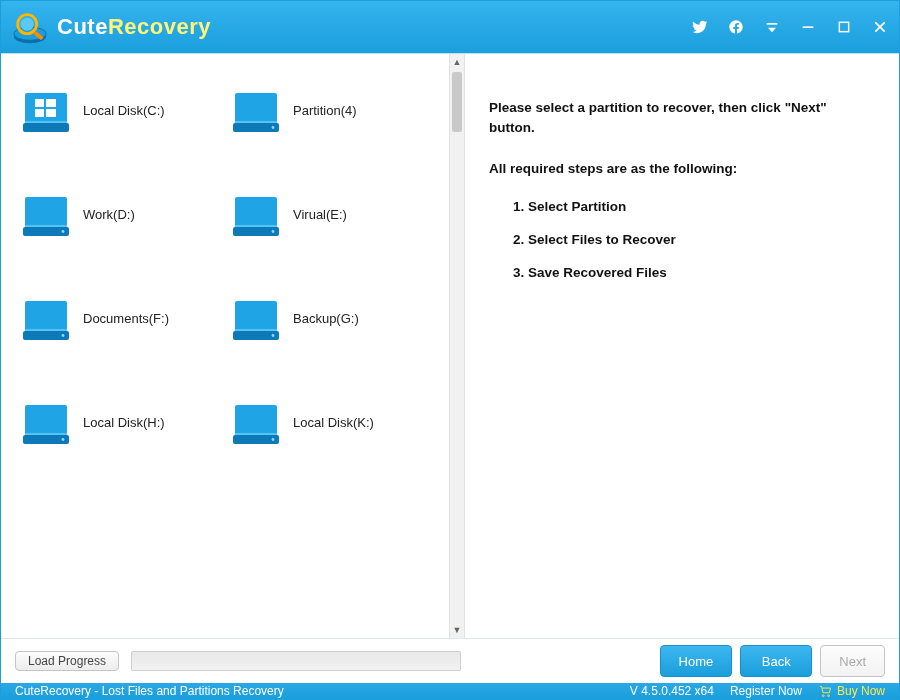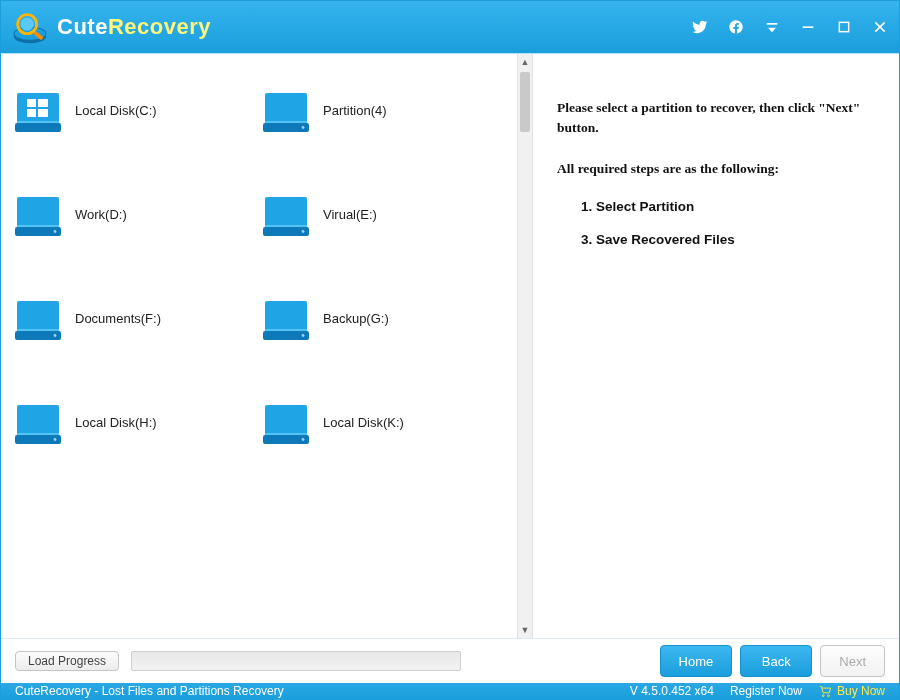--- a/index.html
+++ b/index.html
@@ -12,33 +12,33 @@
   .logo-icon { width: 38px; height: 38px; position: relative; }
   .logo-text { font-size: 22px; font-weight: bold; letter-spacing: 0.5px; }
   .logo-text .re { color: #fff47a; }
   .tb-spacer { flex: 1; }
   .tb-icons { display: flex; align-items: center; gap: 18px; }
   .tb-icon { width: 18px; height: 18px; display: flex; align-items: center; justify-content: center; color: #fff; cursor: pointer; }
   .tb-icon svg { width: 16px; height: 16px; fill: #fff; }
 
   
   .content { flex: 1; display: flex; background: #fff; position: relative; border-top: 1px solid #b8e3f6; border-bottom: 1px solid #dfeaf0; overflow: hidden; }
-  .left-panel { width: 516px; padding: 28px 8px 10px 12px; overflow-y: auto; }
+  .left-panel { width: 448px; padding: 28px 8px 10px 20px; overflow-y: auto; }
   .part-grid { display: grid; grid-template-columns: 1fr 1fr; gap: 48px 0px; }
   .part-item { display: flex; align-items: center; gap: 12px; cursor: pointer; height: 56px; }
   .part-icon { width: 50px; height: 46px; flex-shrink: 0; }
   .part-label { font-size: 13px; color: #222; }
 
   .divider-scroll { width: 16px; background: #f1f1f1; border-left: 1px solid #e2e2e2; border-right: 1px solid #e2e2e2; display: flex; flex-direction: column; align-items: center; }
   .scroll-arrow { width: 100%; height: 16px; display: flex; align-items: center; justify-content: center; font-size: 9px; color: #666; background: #f1f1f1; }
   .scroll-track { flex: 1; width: 100%; background: #f1f1f1; position: relative; }
   .scroll-thumb { position: absolute; top: 2px; left: 2px; right: 2px; height: 60px; background: #c9c9c9; border-radius: 2px; }
 
   .right-panel { flex: 1; padding: 44px 26px 10px 24px; font-size: 13.5px; color: #111; }
-  .right-panel p { font-weight: bold; margin-bottom: 20px; line-height: 1.5; font-family: Liberation Serif, serif; }
+  .right-panel p { font-weight: bold; margin-bottom: 20px; line-height: 1.5; }
   .right-panel ol { list-style: none; padding-left: 24px; }
   .right-panel ol li { font-weight: bold; margin-bottom: 18px; }
 
   
   .button-bar { height: 44px; background: #fff; display: flex; align-items: center; padding: 0 14px; gap: 8px; }
   .btn { height: 32px; border-radius: 4px; font-size: 13px; cursor: pointer; display: inline-flex; align-items: center; justify-content: center; border: 1px solid #c5c5c5; background: linear-gradient(#fcfcfc,#ececec); color: #444; padding: 0 18px; }
   .btn.sm { padding: 0 12px; height: 20px; font-size: 12px; }
   .btn.primary { background: linear-gradient(#3cb7f0,#1a9edc); border-color: #1691cf; color: #fff; min-width: 72px; }
   .btn.disabled { color: #aaa; background: linear-gradient(#fdfdfd,#f2f2f2); }
   .progress-trough { flex: 0 0 330px; height: 20px; background: linear-gradient(#e8e8e8,#f2f2f2); border: 1px solid #cfcfcf; border-radius: 2px; margin-left: 4px; }
@@ -197,20 +197,21 @@
         <div class="scroll-thumb"></div>
       </div>
       <div class="scroll-arrow">▼</div>
     </div>
 
     <div class="right-panel">
       <p>Please select a partition to recover, then click "Next" button.</p>
       <p>All required steps are as the following:</p>
       <ol id="steps-list">
           <li>1. Select Partition</li>
+          <li>2. Select Files to Recover</li>
           <li>3. Save Recovered Files</li>
         </ol>
     </div>
   </div>
 
   <div class="button-bar">
     <button class="btn sm">Load Progress</button>
     <div class="progress-trough"></div>
     <div class="bar-spacer"></div>
     <button class="btn primary">Home</button>

